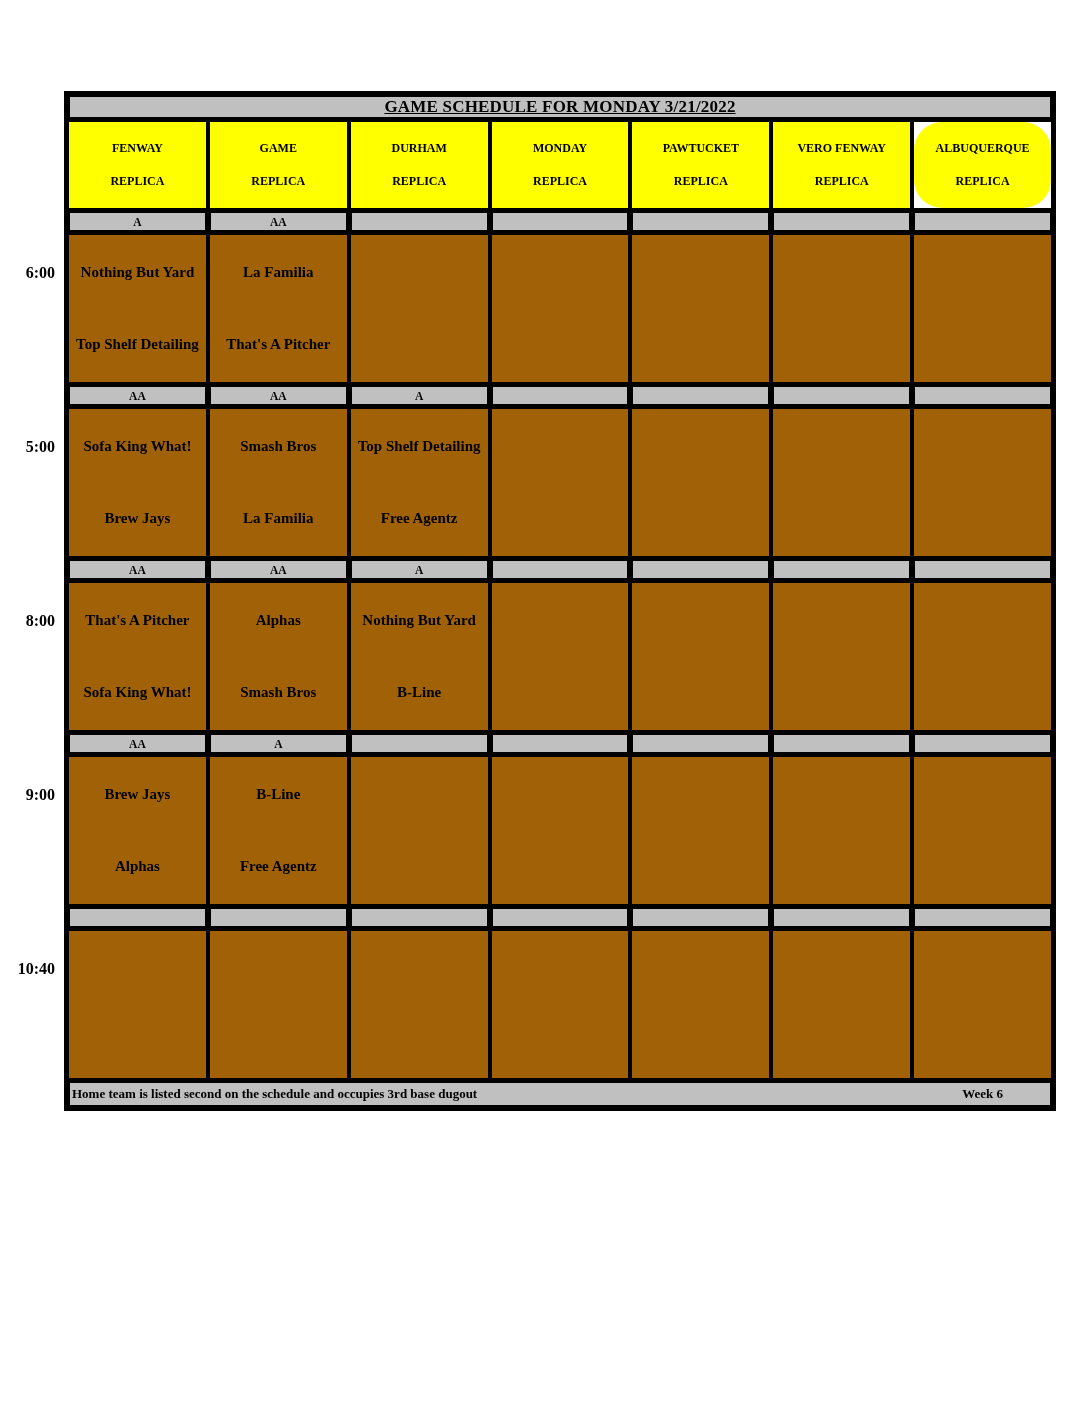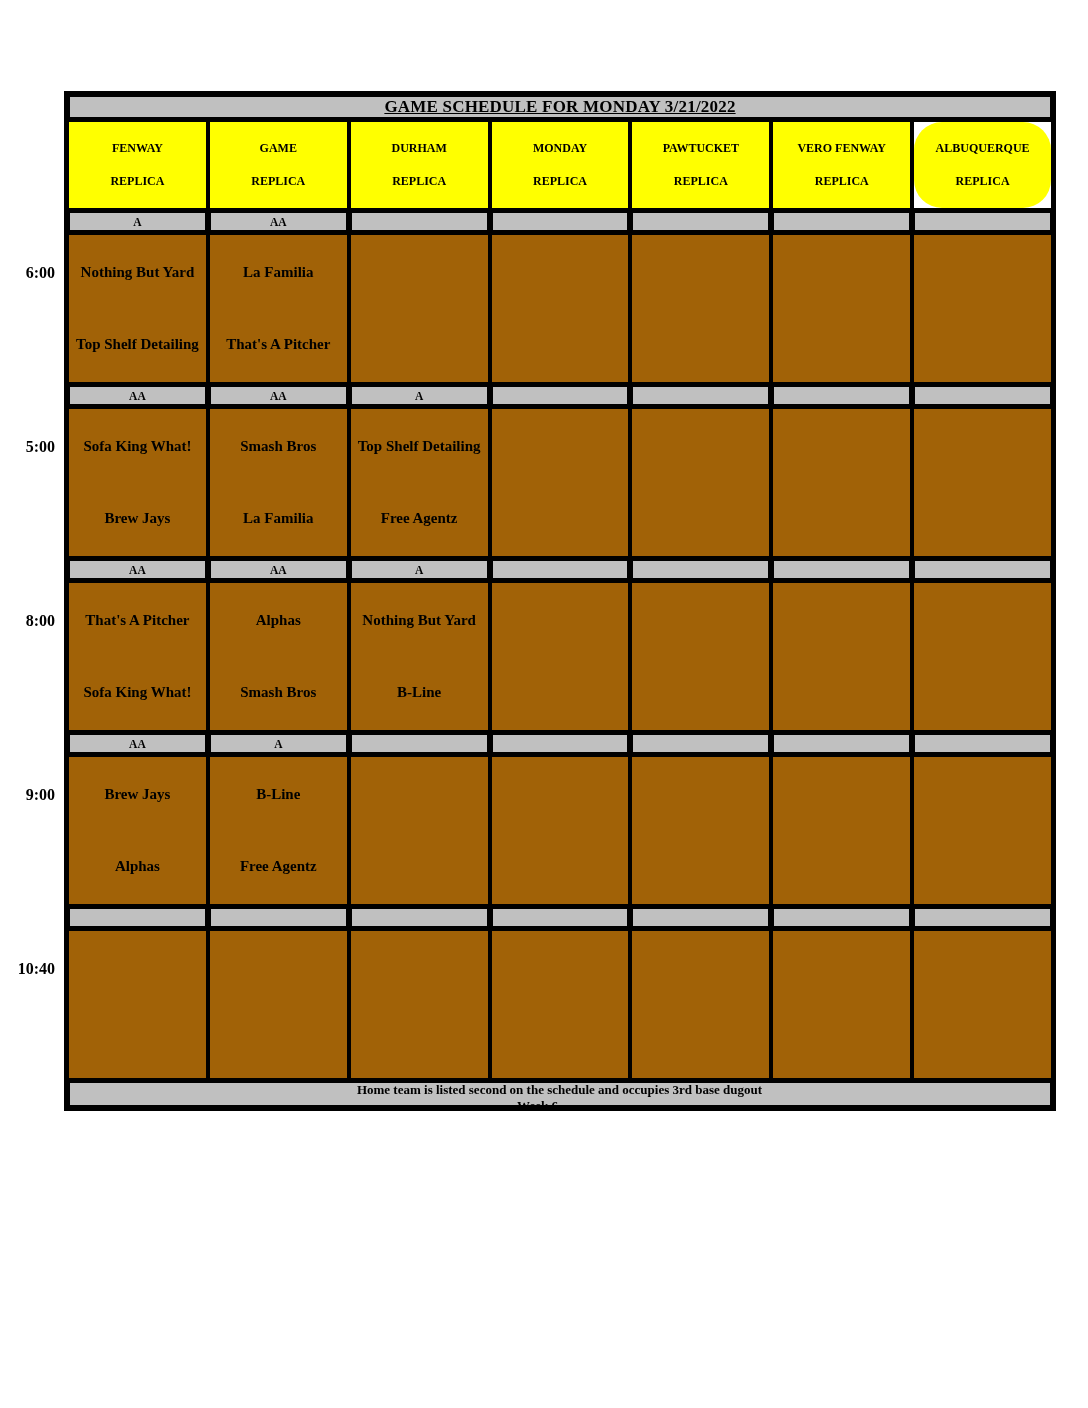--- a/index.html
+++ b/index.html
@@ -51,21 +51,21 @@
 
   .time-label {
     position: absolute; top: 29px; right: calc(100% + 14px);
     font-size: 16px; white-space: nowrap;
   }
 
   .footer-bar {
     height: 24px; background: var(--gray_bar, #C0C0C0);
     box-shadow: inset 0 0 0 1px var(--border, #000);
     display: flex; align-items: center; justify-content: space-between;
-    font-size: 13px; padding: 0 4px 0 3px; flex-direction: column;
+    font-size: 13px; padding: 0 4px 0 3px;
   }
   .footer-week { padding-right: 44px; }
 </style>
 </head>
 <body>
 
 <div class="page">
   <div class="schedule-table">
 
     <div class="title-bar">GAME SCHEDULE FOR MONDAY 3/21/2022</div>

